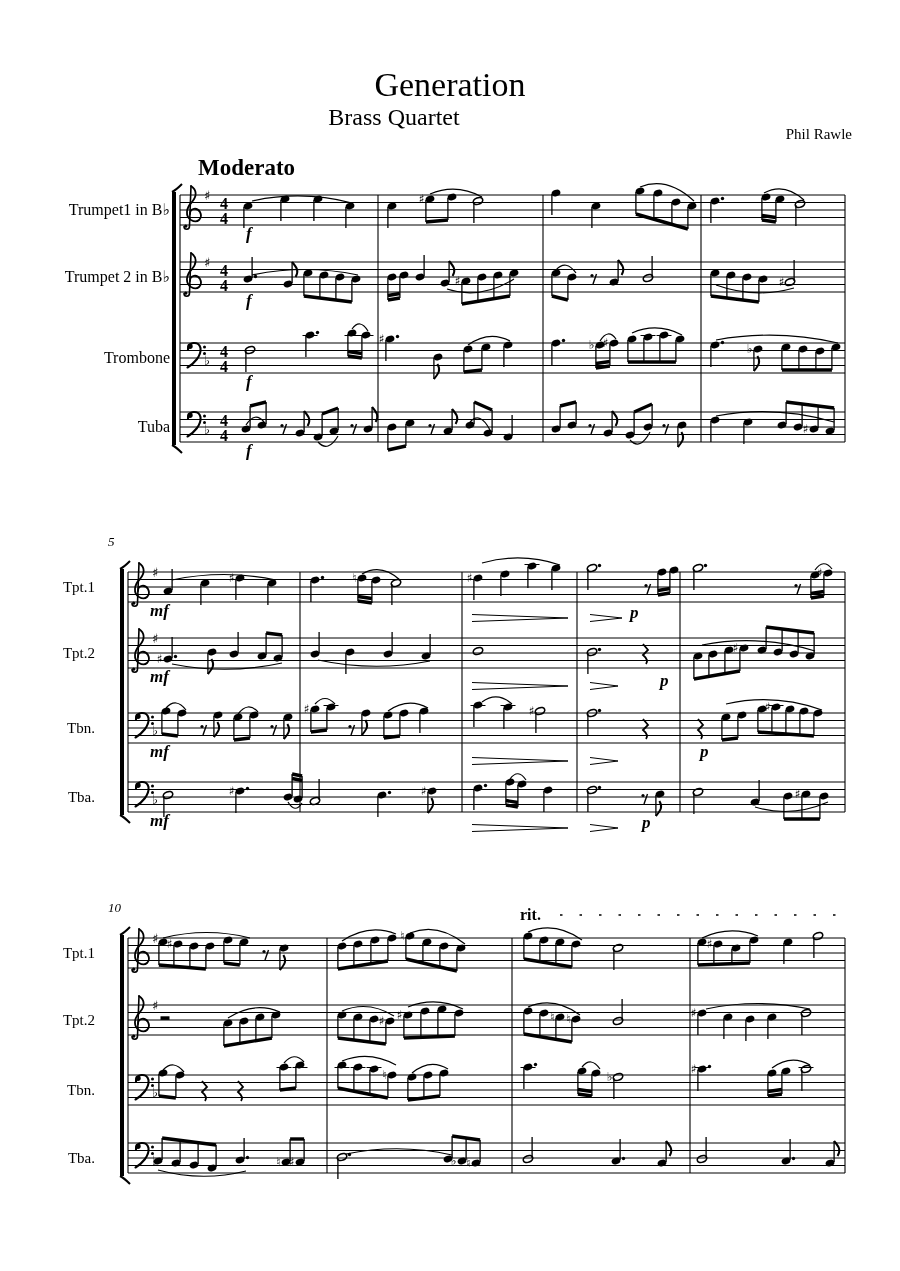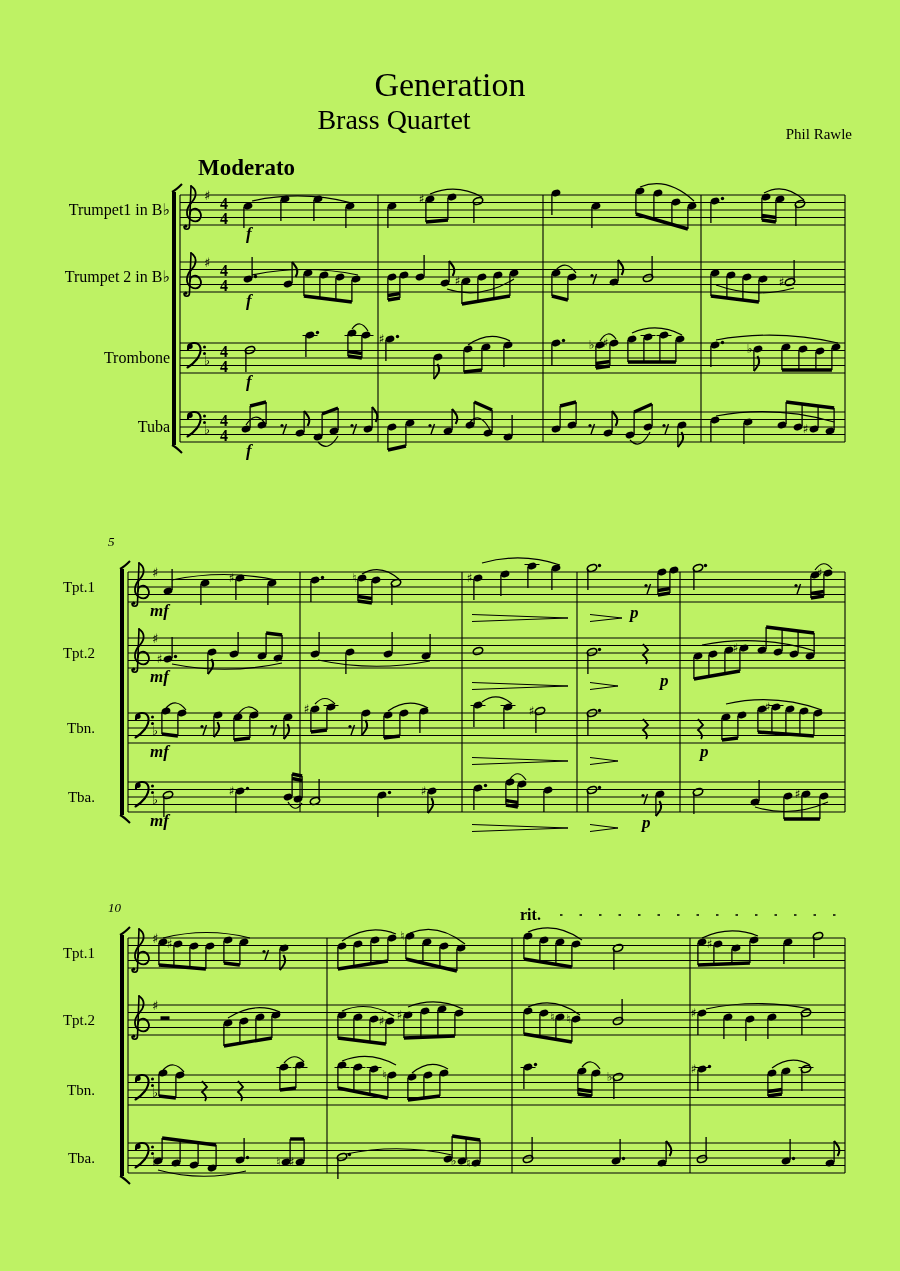--- a/index.html
+++ b/index.html
@@ -1,19 +1,19 @@
 <!DOCTYPE html>
 <html><head>
 <meta charset="utf-8">
 <style>
   html,body{margin:0;padding:0;background:#e8e8e8;}
-  #page{position:relative;width:900px;height:1271px;background:#bef264;margin:0 auto;overflow:hidden;
+  #page{position:relative;width:900px;height:1271px;background:#ffffff;margin:0 auto;overflow:hidden;
         font-family:"Liberation Serif","DejaVu Serif",serif;color:#000;}
   .title{position:absolute;top:66px;left:0;width:900px;text-align:center;font-size:34px;}
-  .subtitle{position:absolute;top:104px;left:0;width:788px;text-align:center;font-size:28px;}
+  .subtitle{position:absolute;top:104px;left:0;width:788px;text-align:center;font-size:24px;}
   .composer{position:absolute;top:126px;right:48px;font-size:15px;font-family:Liberation Serif, serif;}
   .tempo{position:absolute;top:155px;left:198px;font-size:23px;font-weight:bold;}
   #score{position:absolute;left:0;top:0;}
 </style>
 </head>
 <body>
 
 <div id="page">
   <div class="title">Generation</div>
   <div class="subtitle">Brass Quartet</div>

